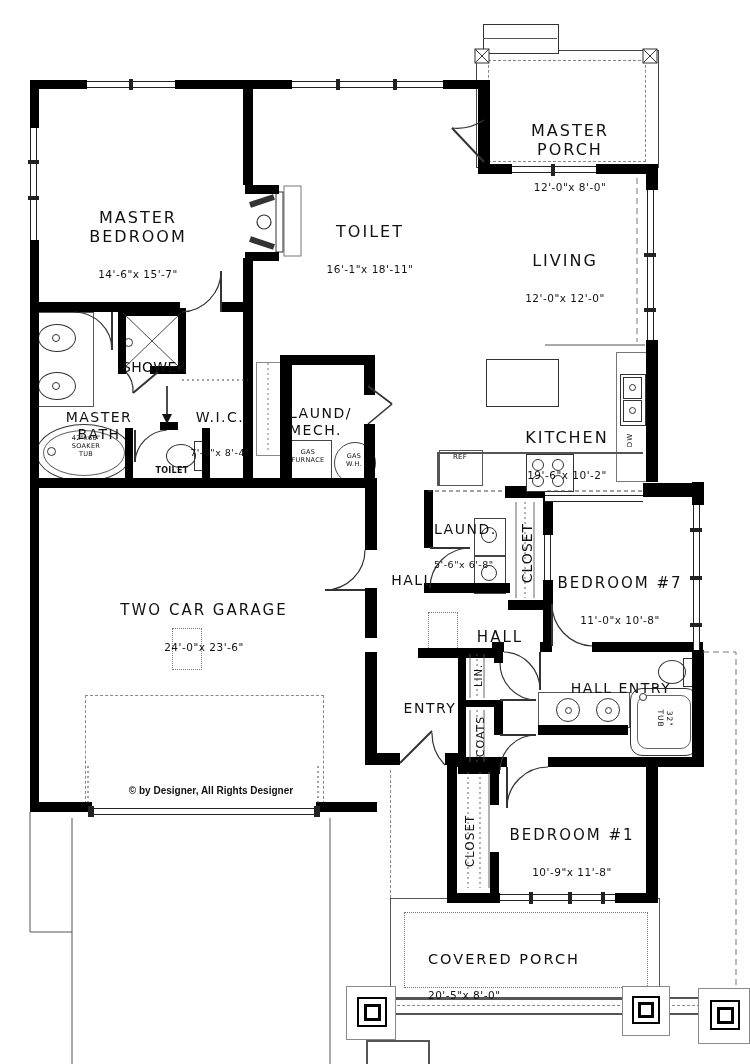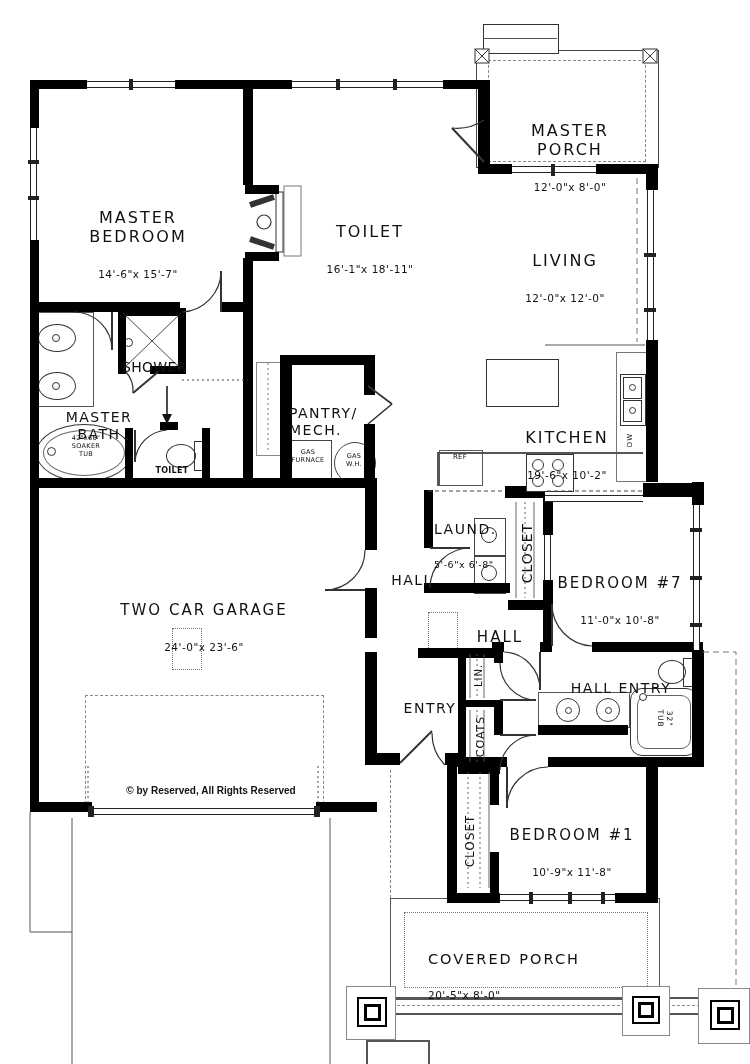--- a/index.html
+++ b/index.html
@@ -319,22 +319,26 @@
     <div class="rd">16'-1"x 18'-11"</div>
   </div>
   <div class="lbl" style="left:500px;top:233px;width:130px">
     <div class="rn">LIVING</div>
     <div class="rd">12'-0"x 12'-0"</div>
   </div>
   <div class="lbl sm" style="left:58px;top:390px;width:82px">
     <div class="rn">MASTER
 BATH</div>
   </div>
+  <div class="lbl sm" style="left:178px;top:390px;width:84px">
+    <div class="rn">W.I.C.</div>
+    <div class="rd" style="font-size:9.5px">7'-0"x 8'-4"</div>
+  </div>
   <div class="lbl sm left" style="left:289px;top:386px;width:88px">
-    <div class="rn">PANTRY/
+    <div class="rn">LAUND/
 MECH.</div>
   </div>
   <div class="lbl" style="left:502px;top:410px;width:130px">
     <div class="rn">KITCHEN</div>
     <div class="rd">19'-6"x 10'-2"</div>
   </div>
   <div class="lbl sm left" style="left:434px;top:502px;width:80px">
     <div class="rn">LAUND.</div>
     <div class="rd" style="font-size:9.5px">5'-6"x 6'-8"</div>
   </div>
@@ -379,15 +383,15 @@
   <div class="fx" style="left:141px;top:466px;width:62px;font-size:8px;font-weight:bold">TOILET</div>
   <div class="fx" style="left:58px;top:434px;width:56px;font-size:6.5px;line-height:1.25">42"x66"
 SOAKER
 TUB</div>
   <div class="fx" style="left:286px;top:448px;width:44px;font-size:6.5px;line-height:1.3">GAS
 FURNACE</div>
   <div class="fx" style="left:334px;top:452px;width:40px;font-size:6.5px;line-height:1.3">GAS
 W.H.</div>
   <div class="fx" style="left:441px;top:453px;width:38px;font-size:7px">REF</div>
 
-  <div class="lbl cw" style="left:106px;top:785px;width:210px">© by Reserved, All Rights Reserved</div>
+  <div class="lbl cw" style="left:106px;top:785px;width:210px">© by Designer, All Rights Designer</div>
 
 </div>
 
 </body></html>

